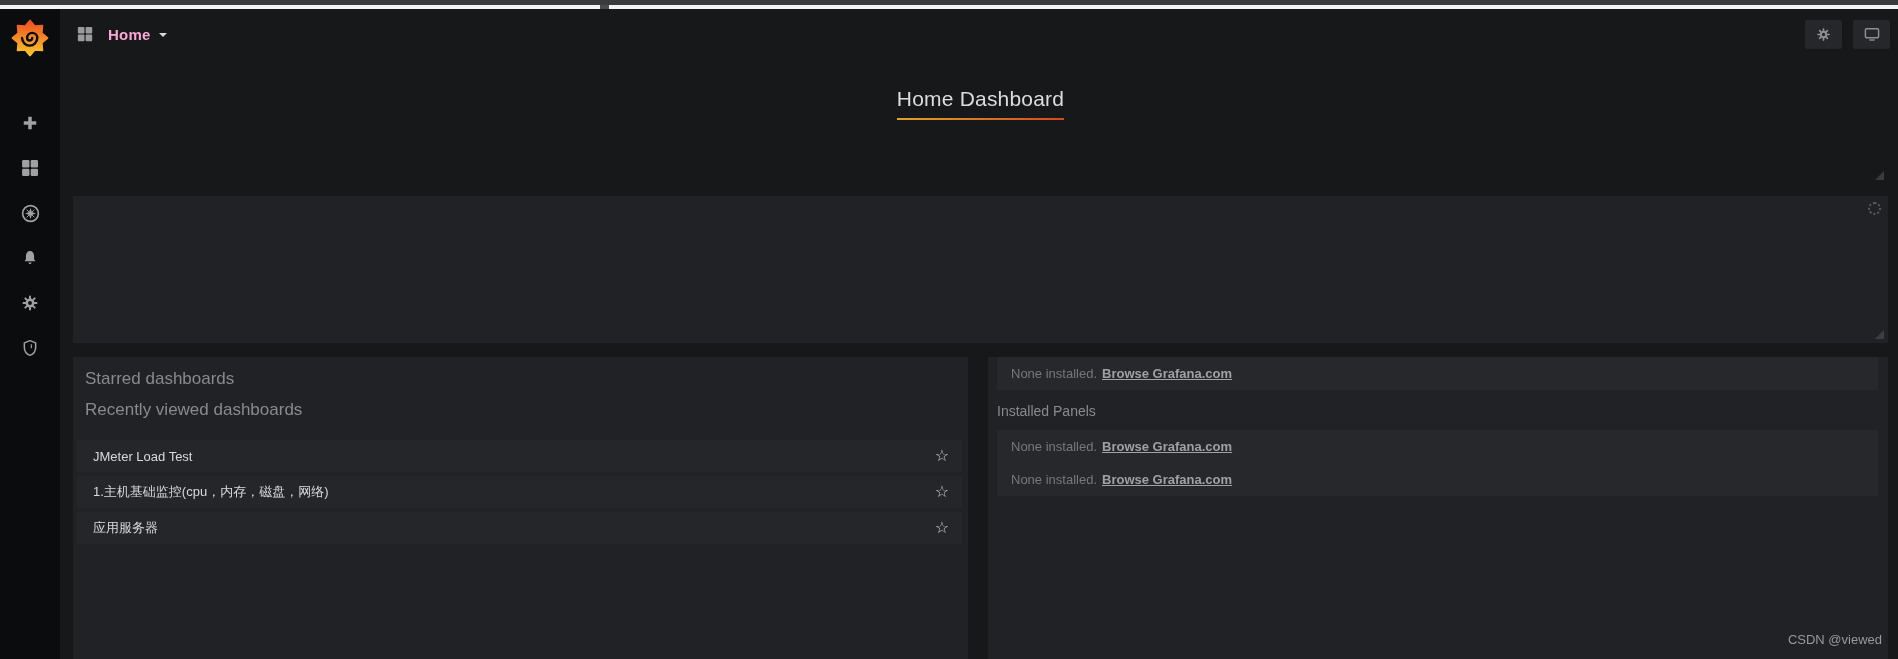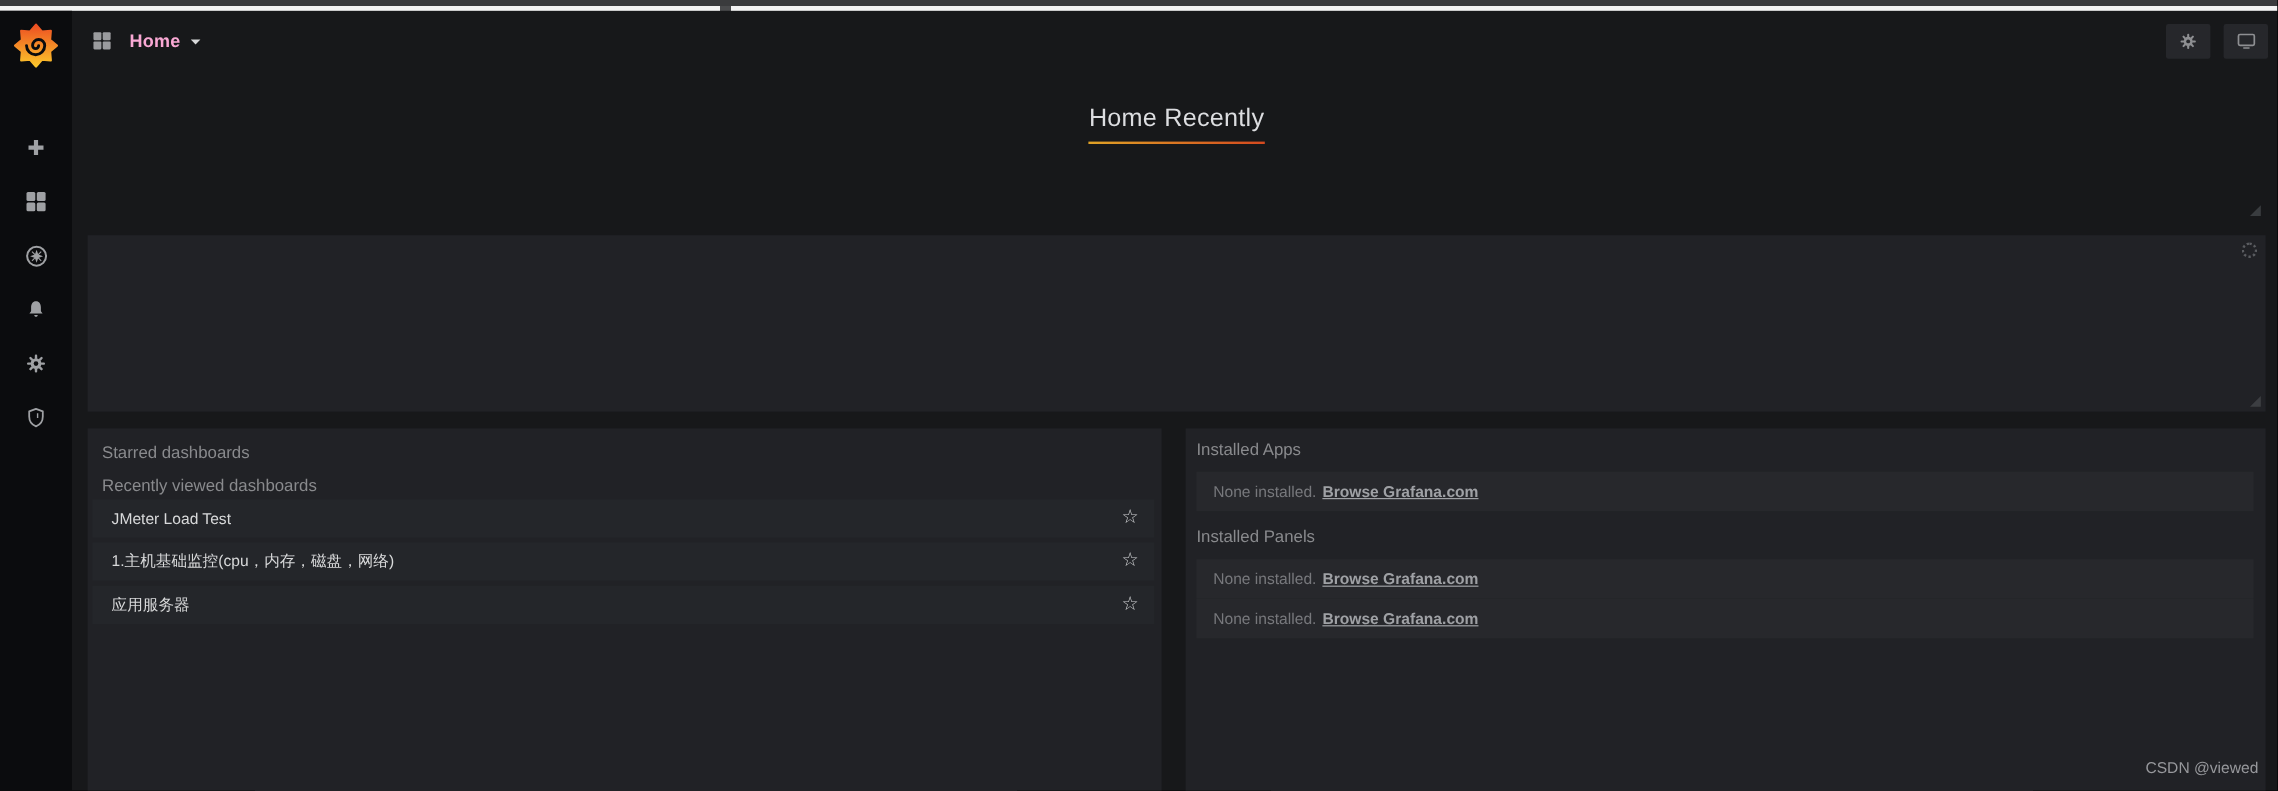--- a/index.html
+++ b/index.html
@@ -49,28 +49,28 @@
   .dash-title { margin:0; font-size:21px; font-weight:500; color:#dcdde0; letter-spacing:.2px; }
   .title-underline { height:2px; margin-top:7px; background:linear-gradient(to right,#e0a226,#d4491f); }
   .panel-empty { height:147px; margin-top:6px; background:#212226; }
   .spinner { position:absolute; top:6px; right:7px; width:13px; height:13px; border:2px dotted #5a5c60; border-radius:50%; }
   .resize-handle { position:absolute; width:0; height:0; border-bottom:9px solid #46484c; border-left:9px solid transparent; opacity:.75; cursor:nwse-resize; }
   .rh-row1 { right:4px; bottom:10px; }
   .rh-row2 { right:4px; bottom:4px; }
 
   .row3 { display:flex; gap:20px; margin-top:14px; }
   .panel-list { width:895px; height:330px; background:#212226; padding:0 6px 0 4px; }
-  .list-header { color:#898a8d; font-size:14px; margin:11px 0 0 8px; }
+  .list-header { color:#898a8d; font-size:17px; margin:11px 0 0 8px; }
   .list-header.first { margin-top:12px; }
   .dash-row {
     height:32px; background:#24262a; margin-top:4px;
     display:flex; align-items:center; justify-content:space-between;
     padding:0 13px 0 16px; cursor:pointer;
   }
-  .dash-row.first { margin-top:4px; }
+  .dash-row.first { margin-top:20px; }
   .row-label { color:#d8d9da; font-size:13px; }
   .row-star { color:#cfd0d2; font-size:16px; line-height:1; cursor:pointer; }
 
   .panel-plugins { flex:1; height:330px; background:#212226; padding:0 10px 0 9px; }
   .plugin-header { color:#898a8d; font-size:14px; margin:13px 0 11px 0; }
   .plugin-header.first { margin-top:9px; }
   .plugin-card {
     height:33px; background:#27282c; display:flex; align-items:center;
     padding-left:14px; font-size:13px;
   }
@@ -190,21 +190,21 @@
               <path d="M8.5 20 H15.5" stroke="#8e8f92" stroke-width="1.9"></path>
             </svg>
           </button>
         </div>
       </header>
 
       <div class="dash">
 
         <section class="panel panel-title-row">
           <div class="title-wrap">
-            <h1 class="dash-title">Home Recently</h1>
+            <h1 class="dash-title">Home Dashboard</h1>
             <div class="title-underline"></div>
           </div>
           <div class="resize-handle rh-row1"></div>
         </section>
 
         <section class="panel panel-empty">
           <div class="spinner"></div>
           <div class="resize-handle rh-row2"></div>
         </section>
 
@@ -222,21 +222,20 @@
               <span class="row-label">1.主机基础监控(cpu，内存，磁盘，网络)</span>
               <span class="row-star">☆</span>
             </div>
             <div class="dash-row">
               <span class="row-label">应用服务器</span>
               <span class="row-star">☆</span>
             </div>
           </section>
 
           <section class="panel panel-plugins">
-            <div class="plugin-header first">Installed Apps</div>
             <div class="plugin-card">
               <span class="plugin-status">None installed.</span>
               <span class="plugin-link">Browse Grafana.com</span>
             </div>
 
             <div class="plugin-header">Installed Panels</div>
             <div class="plugin-card">
               <span class="plugin-status">None installed.</span>
               <span class="plugin-link">Browse Grafana.com</span>
             </div>

